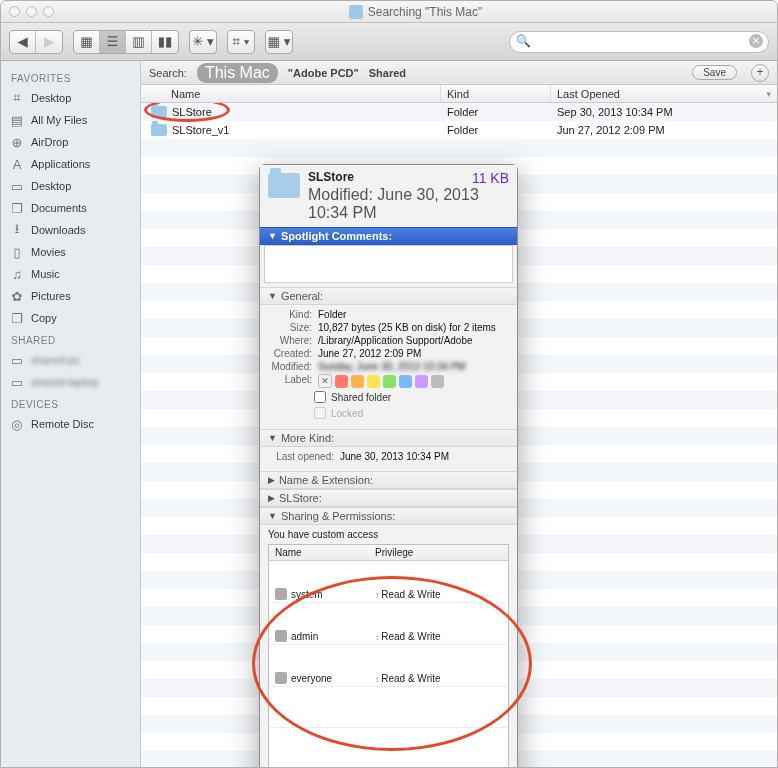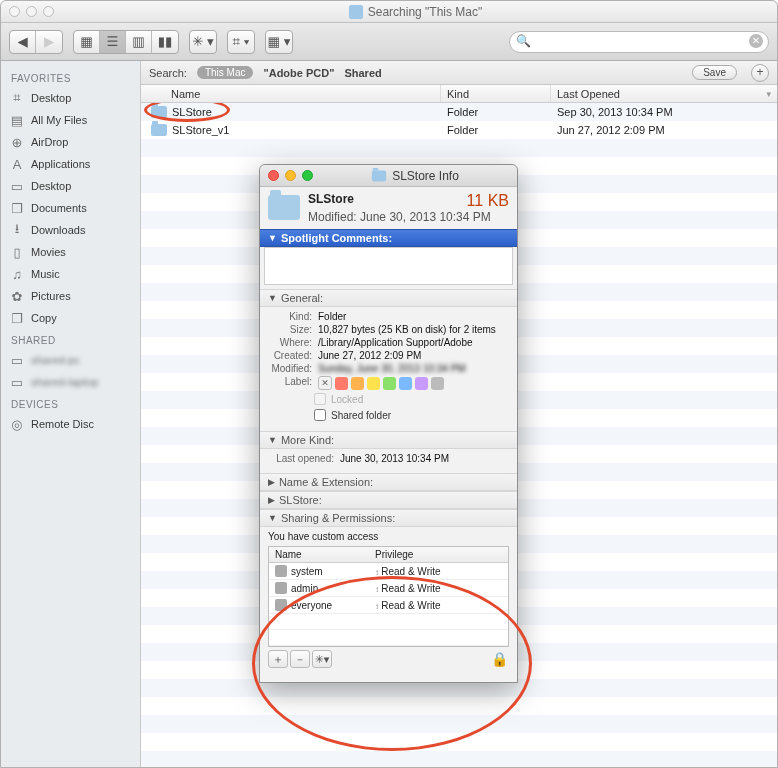--- a/index.html
+++ b/index.html
@@ -21,21 +21,21 @@
   .search .clear { position:absolute; right:6px; top:3px; width:14px; height:14px; border-radius:50%; background:#bbb; color:#fff; font-size:10px; line-height:14px; text-align:center;}
   .body { display:flex; height: calc(100% - 60px); position:relative;}
   .sidebar { width:140px; background:#e8ecef; border-right:1px solid #c8c8c8; padding:6px 0; overflow:hidden;}
   .side-h { color:#7a7e82; font-size:10px; font-weight:normal; letter-spacing:0.5px; padding:6px 10px 3px; text-transform:uppercase;}
   .side-item { display:flex; align-items:center; gap:6px; padding:3px 8px; color:#393939;}
   .side-item .ico { width:16px; height:16px; color:#757575; display:flex; align-items:center; justify-content:center; font-size:13px;}
   .shared-item { color:#aaa; }
   .shared-item span.label { filter: blur(2px); color:#777;}
   .main { flex:1; background:#fff; display:flex; flex-direction:column; position:relative; }
   .searchbar { height:24px; background:linear-gradient(#f4f4f4,#e4e4e4); border-bottom:1px solid #c8c8c8; display:flex; align-items:center; padding:0 8px; gap:10px; font-size:11px;}
-  .pill { background:#a4a4a4; color:#fff; padding:1px 8px; border-radius:9px; font-size:10px;}
+  .pill { background:#a4a4a4; color:#fff; padding:1px 8px; border-radius:9px; font-size:16px;}
   .ptext { color:#444; }
   .savebtn { margin-left:auto; border:1px solid #aaa; border-radius:10px; padding:1px 10px; background:linear-gradient(#fdfdfd,#e6e6e6); font-size:10px; color:#444;}
   .plusbtn { width:18px; height:18px; border:1px solid #aaa; border-radius:50%; background:linear-gradient(#fdfdfd,#e6e6e6); font-size:12px; color:#555; line-height:15px; text-align:center; margin-left:4px;}
   .cols { display:flex; height:18px; background:linear-gradient(#fbfbfb,#ececec); border-bottom:1px solid #ccc; font-size:11px; color:#333;}
   .col-name { width:300px; padding-left:30px; border-right:1px solid #ddd; line-height:18px;}
   .col-kind { width:110px; padding-left:6px; border-right:1px solid #ddd; line-height:18px;}
   .col-open { flex:1; padding-left:6px; line-height:18px; position:relative;}
   .col-open::after { content:"▾"; position:absolute; right:6px; color:#999; font-size:9px;}
   .rows { flex:1; position:relative; overflow:hidden;}
   .row { display:flex; height:18px; align-items:center; font-size:11px;}
@@ -52,40 +52,40 @@
   .info-title { height:22px; background:linear-gradient(#ececec,#d8d8d8); border-bottom:1px solid #bcbcbc; display:flex; align-items:center; border-radius:6px 6px 0 0;}
   .info-title .traffic span.r { background:#ff5f57; border-color:#e33e32;}
   .info-title .traffic span.y { background:#ffbd2e; border-color:#dea123;}
   .info-title .traffic span.g { background:#28c940; border-color:#17a82e;}
   .info-title .t { flex:1; text-align:center; color:#3b3b3b; font-size:12px; display:flex; align-items:center; justify-content:center; gap:5px;}
   .info-head { padding:5px 8px; display:flex; gap:8px; background:#f2f2f2;}
   .big-folder { width:32px; height:25px; background:#a8cde8; border-radius:3px; position:relative; margin-top:3px;}
   .big-folder::before { content:""; position:absolute; top:-5px; left:2px; width:11px; height:5px; background:#a8cde8; border-radius:2px 2px 0 0;}
   .info-head .txt { flex:1; }
   .info-head .name { font-weight:bold; font-size:12px; }
-  .info-head .mod { font-size:12px; color:#555;}
-  .info-head .size { font-size:16px; color:#c2410c; text-align:left;}
+  .info-head .mod { font-size:16px; color:#555;}
+  .info-head .size { font-size:14px; color:#6d28d9; text-align:left;}
   .section-h { background:linear-gradient(#f4f4f4,#e8e8e8); border-top:1px solid #d6d6d6; border-bottom:1px solid #d6d6d6; padding:2px 8px; font-size:11px; color:#555; display:flex; align-items:center; gap:4px;}
   .section-h.blue { background:linear-gradient(#4a7fe0,#2b5fc8); color:#fff; border-color:#2a54a8; font-weight:bold;}
   .section-h .tri { font-size:9px; }
   .spotbox { height:38px; background:#fff; margin:0 4px 4px; border:1px solid #ccc;}
   .kv { padding:3px 10px 8px; font-size:10px; color:#333;}
   .kv .row2 { display:flex; padding:1px 0;}
   .kv .k { width:48px; text-align:right; color:#666; padding-right:6px;}
   .kv .v { flex:1; color:#111;}
   .labels { display:flex; gap:3px; align-items:center;}
   .labels .x { width:14px; height:14px; border:1px solid #bbb; border-radius:3px; font-size:9px; text-align:center; line-height:12px; color:#666;}
   .swatch { width:13px; height:13px; border-radius:3px;}
   .chk { display:flex; align-items:center; gap:5px; padding:2px 0 2px 44px; font-size:10px;}
   .chk input { width:12px; height:12px;}
   .perm-body { padding:4px 8px 14px; font-size:10px; position:relative;}
   .perm-table { border:1px solid #bfbfbf; background:#fff; margin-top:4px;}
   .perm-table .phead { display:flex; background:linear-gradient(#f8f8f8,#ececec); border-bottom:1px solid #ccc; font-size:10px;}
   .perm-table .phead div { padding:2px 6px;}
-  .perm-table .prow { display:flex; border-bottom:1px solid #eee; font-size:10px; align-items:flex-end;}
+  .perm-table .prow { display:flex; border-bottom:1px solid #eee; font-size:10px; align-items:flex-end;margin-top:25px;}
   .perm-table .pname { width:100px; padding:2px 6px; display:flex; align-items:center; gap:4px;}
   .perm-table .ppriv { flex:1; padding:2px 6px;}
   .perm-table .ppriv::before { content:"↕ "; color:#888; font-size:8px;}
   .person-ico { width:12px; height:12px; background:#aaa; border-radius:2px; position:relative;}
   .perm-foot { display:flex; gap:2px; padding-top:3px; align-items:center;}
   .perm-foot button { width:20px; height:18px; border:1px solid #bbb; background:linear-gradient(#fdfdfd,#e8e8e8); border-radius:3px; font-size:11px; color:#555;}
   .lock { margin-left:auto; font-size:14px; color:#c79a2a;}
   .blurred { filter: blur(2px); color:#888;}
 </style>
 </head>
@@ -266,31 +266,20 @@
           <div class="row"></div>
           <div class="row"></div>
           <div class="row"></div>
 
         <div class="circle-annot" style="left:3px; top:-5px; width:86px; height:24px;"></div>
       </div>
     </div>
   </div>
 
   <div class="info-window">
-    <div class="info-title">
-      <div class="traffic">
-        <span class="r"></span>
-        <span class="y"></span>
-        <span class="g"></span>
-      </div>
-      <div class="t">
-        <span class="folder-ico" style="transform:scale(0.9)"></span>
-        <span>SLStore Info</span>
-      </div>
-    </div>
     <div class="info-head">
       <div class="big-folder"></div>
       <div class="txt">
         <div style="display:flex; justify-content:space-between;">
           <span class="name">SLStore</span>
           <span class="size">11 KB</span>
         </div>
         <div class="mod">Modified: June 30, 2013 10:34 PM</div>
       </div>
     </div>
@@ -334,27 +323,27 @@
           <span class="swatch" style="background:#ff7a6b"></span>
           <span class="swatch" style="background:#ffb24d"></span>
           <span class="swatch" style="background:#ffe24d"></span>
           <span class="swatch" style="background:#8be06a"></span>
           <span class="swatch" style="background:#7ab9ff"></span>
           <span class="swatch" style="background:#c79bff"></span>
           <span class="swatch" style="background:#bbb"></span>
         </div>
       </div>
         </div>
+      <div class="chk">
+          <input type="checkbox" style="">
+          <span>Shared folder</span>
+        </div>
       <div class="chk" style="color:#aaa;">
           <input type="checkbox" disabled="" style="">
           <span>Locked</span>
-        </div>
-      <div class="chk">
-          <input type="checkbox" style="">
-          <span>Shared folder</span>
         </div>
     </div>
 
     <div class="section-h">
         <span class="tri">▼</span>
         <span>More Kind:</span>
       </div>
     <div class="kv">
       <div class="row2">
           <div class="k" style="width:70px">Last opened:</div>

